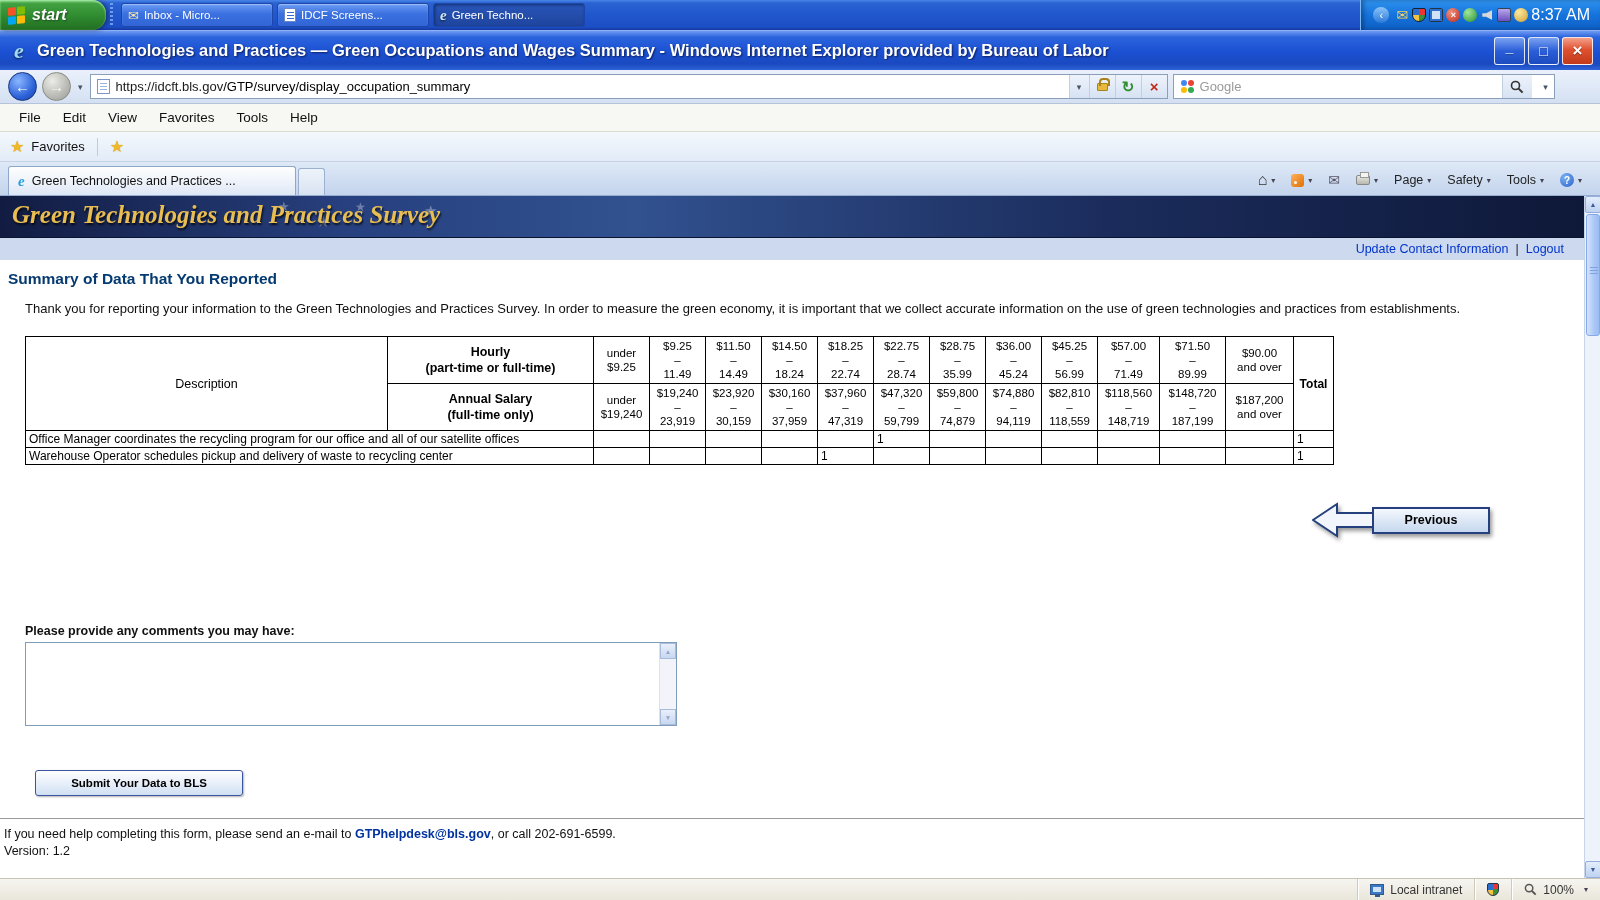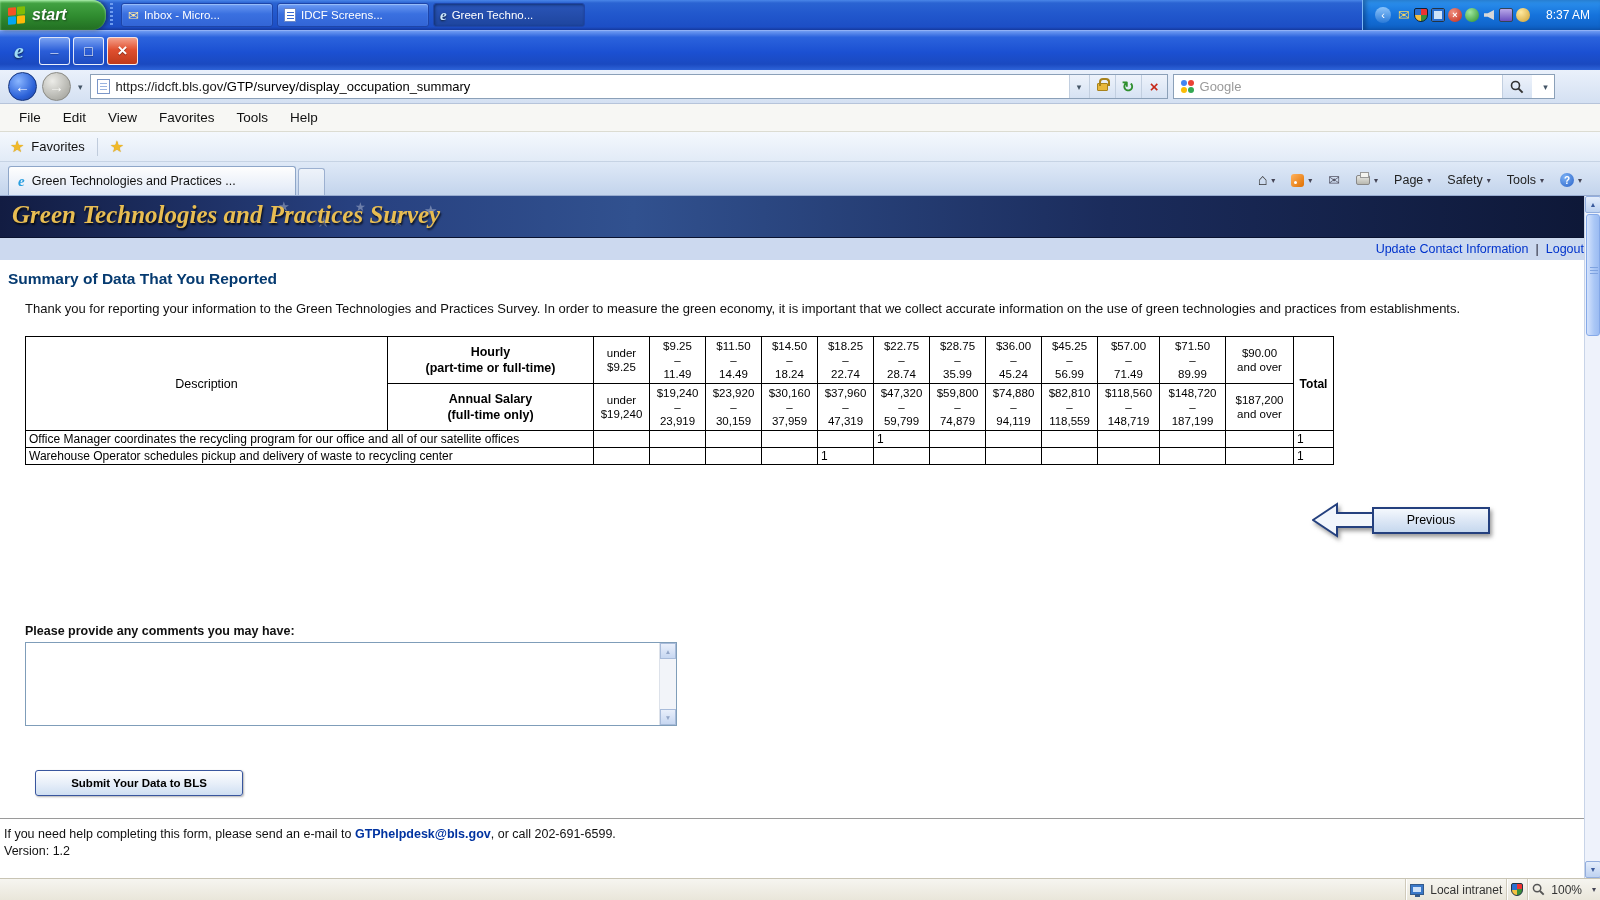--- a/index.html
+++ b/index.html
@@ -34,21 +34,21 @@
   .ti{width:14px;height:14px;border-radius:2px;display:flex;align-items:center;justify-content:center;font-size:10px;cursor:pointer}
   .ti-mail{color:#f5d565;font-size:14px}
   .ti-shield{background:conic-gradient(#e33 0 25%,#3a8f3a 0 50%,#f5c242 0 75%,#2a6fd0 0);border-radius:2px 2px 7px 7px;border:1px solid #123}
   .ti-net{background:#cfe2f8;border:1px solid #234;box-shadow:inset 0 0 0 2px #2a6fd0}
   .ti-vol{background:transparent}
   .ti-vol::before{content:"";display:block;width:10px;height:10px;background:#d8d8d8;clip-path:polygon(0 32%,38% 32%,100% 0,100% 100%,38% 68%,0 68%)}
   .ti-msgr{background:radial-gradient(circle at 35% 30%,#9fe89f,#2a8f2a);border-radius:50%}
   .ti-alert{background:radial-gradient(circle at 35% 30%,#f09080,#c02818);border-radius:50%;color:#fff;font-weight:bold;font-size:9px}
   .ti-gold{background:radial-gradient(circle at 35% 30%,#ffe9a0,#cf9f2f);border-radius:50%}
   .ti-purple{background:linear-gradient(180deg,#b8a8e8,#6a4fc0);border:1px solid #345}
-  .tray-clock{color:#fff;font-size:12px;margin-left:13px;white-space:nowrap}
+  .tray-clock{color:#fff;font-size:16px;margin-left:0;white-space:nowrap}
 
   
   .titlebar{position:absolute;top:30px;left:0;width:1600px;height:40px;display:flex;align-items:center;padding:0 7px;
     background:linear-gradient(180deg,#6f9bf2 0%,#2b63dd 16%,#1b50d2 55%,#1a49c0 85%,#2e63d8 100%);border-top:1px solid #8fb0f6}
   .tb-ie{font-size:22px;width:24px;text-align:center}
   .title-text{color:#fff;font-weight:bold;font-size:16.5px;text-shadow:1px 1px 2px rgba(0,0,30,.65);
     white-space:nowrap;overflow:hidden;flex:1;margin-left:6px}
   .win-ctrls{display:flex;gap:3px;margin-left:8px}
   .wc{width:31px;height:28px;border:1px solid rgba(255,255,255,.85);border-radius:3px;color:#fff;font-weight:bold;
     display:flex;align-items:center;justify-content:center;font-size:14px;cursor:pointer;text-shadow:0 1px 1px rgba(0,0,0,.4)}
@@ -116,21 +116,21 @@
 
   
   .content{position:absolute;top:196px;left:0;width:1584px;height:682px;background:#fff;overflow:hidden}
   .banner{position:relative;height:42px;overflow:hidden;border-bottom:1px solid #0a1330;
     background:linear-gradient(90deg,#121c42 0%,#27407f 22%,#31518f 40%,#1b2c5c 70%,#0e1838 100%)}
   .banner-title{position:absolute;left:12px;top:5px;font-family:"Liberation Serif",serif;font-style:italic;font-weight:bold;
     font-size:25px;color:#e8bd52;text-shadow:1px 2px 2px rgba(0,0,0,.75);z-index:2}
   .banner-star{position:absolute;color:rgba(255,255,255,.33);z-index:1}
   .bs1{left:278px;top:3px;font-size:13px}.bs2{left:316px;top:16px;font-size:16px}.bs3{left:355px;top:4px;font-size:12px}
   .bs4{left:392px;top:18px;font-size:13px}.bs5{left:424px;top:6px;font-size:15px}
-  .linkbar{height:22px;background:#ccd9ef;display:flex;align-items:center;justify-content:flex-end;padding-right:0;font-size:12.5px;gap:7px}
+  .linkbar{height:22px;background:#ccd9ef;display:flex;align-items:center;justify-content:flex-end;padding-right:20px;font-size:12.5px;gap:7px}
   .hlink{color:#0033cc;cursor:pointer}
   .lb-sep{color:#223}
   .page-heading{position:absolute;top:74px;left:8px;font-size:15.5px;font-weight:bold;color:#053a70}
   .intro{position:absolute;top:104px;left:25px;width:1475px;font-size:13px;color:#101010;line-height:1.35}
 
   
   .wage-table{position:absolute;top:140px;left:25px;border-collapse:collapse;table-layout:fixed;color:#000;background:#fff}
   .wage-table td,.wage-table th{border:1px solid #000;vertical-align:middle}
   .h-row1{height:47px}.h-row2{height:46px}
   .desc-h{font-weight:normal;text-align:center;font-size:12.5px}
@@ -138,21 +138,21 @@
   .band{text-align:center;white-space:pre-line;font-size:11.5px;line-height:1.22;padding:2px 1px;font-weight:normal}
   .total-h{font-weight:bold;font-size:12px;text-align:center;padding:0 2px}
   .wage-table .desc{font-size:12px;padding:1px 3px;white-space:nowrap;overflow:hidden;text-align:left;font-weight:normal}
   .wage-table .val{font-size:12px;padding:1px 3px;text-align:left;font-weight:normal}
   .wage-table tbody tr{height:17px}
 
   
   .previous-wrap{position:absolute;top:305px;right:94px;display:flex;align-items:center;cursor:pointer;
     filter:drop-shadow(2px 3px 2px rgba(70,70,70,.55))}
   .prev-box{width:118px;height:27px;background:linear-gradient(180deg,#f4f8fd,#d8e4f4 60%,#c6d8ee);border:2px solid #24407e;
-    display:flex;align-items:center;justify-content:center;font-weight:normal;font-size:12.5px;color:#000;margin-left:-2px}
+    display:flex;align-items:center;justify-content:center;font-weight:bold;font-size:12.5px;color:#000;margin-left:-2px}
 
   
   .comments-label{position:absolute;top:428px;left:25px;font-weight:bold;font-size:12.5px;color:#111}
   .comments-wrap{position:absolute;top:446px;left:25px;width:652px;height:84px;border:1px solid #7f9db9;background:#fff;display:flex}
   .comments-wrap textarea{flex:1;border:none;outline:none;resize:none;font:13px "Liberation Sans",sans-serif;padding:3px 5px;overflow:hidden}
   .ta-scroll{width:17px;background:#f2f4f9;border-left:1px solid #dde2ea;display:flex;flex-direction:column;justify-content:space-between}
   .ta-btn{height:16px;background:linear-gradient(180deg,#e9effb,#c7d7f1);border:1px solid #a8bbda;display:flex;align-items:center;
     justify-content:center;font-size:6.5px;color:#93a6c8;cursor:pointer}
 
   .instruction{position:absolute;top:545px;left:25px;font-size:13px;font-weight:bold;color:#111}
@@ -172,21 +172,21 @@
   .sb-up{top:0}.sb-down{bottom:0}
   .scroll-thumb{position:absolute;top:18px;left:1px;width:14px;height:122px;border-radius:3px;cursor:grab;
     background:linear-gradient(90deg,#d5e3fc,#aac7f6 60%,#9cbcf2);border:1px solid #85a9e8}
   .scroll-thumb::after{content:"";position:absolute;left:3px;top:52px;width:8px;height:9px;
     background:repeating-linear-gradient(180deg,#7fa3e0 0 1px,transparent 1px 3px)}
 
   
   .statusbar{position:absolute;bottom:0;left:0;width:1600px;height:22px;display:flex;align-items:center;font-size:12px;color:#333;
     background:linear-gradient(180deg,#f6f5f0,#e9e6da);border-top:1px solid #c8c4b4}
   .sb-main{flex:1;height:100%}
-  .sb-panel{display:flex;align-items:center;gap:6px;padding:0 4px;height:100%;border-left:1px solid #cfcabb;box-shadow:inset 1px 0 0 #fff}
+  .sb-panel{display:flex;align-items:center;gap:6px;padding:0 12px;height:100%;border-left:1px solid #cfcabb;box-shadow:inset 1px 0 0 #fff}
   .mon-ico{width:14px;height:11px;background:#cfe2f8;border:1px solid #345a8a;box-shadow:inset 0 0 0 2px #3a78c8;position:relative}
   .mon-ico::after{content:"";position:absolute;left:4px;bottom:-3px;width:5px;height:2px;background:#345a8a}
   .shield-sm{width:12px;height:13px;background:conic-gradient(#e33 0 25%,#3a8f3a 0 50%,#f5c242 0 75%,#2a6fd0 0);
     border-radius:2px 2px 6px 6px;border:1px solid #234}
   .zoom-dd{font-size:8px;color:#445;margin-left:4px}
 </style>
 </head>
 <body>
 
 <div class="taskbar">
@@ -221,20 +221,21 @@
     <span class="ti ti-msgr"></span>
     <span class="ti ti-vol"></span>
     <span class="ti ti-purple"></span>
     <span class="ti ti-gold"></span>
     <span class="tray-clock">8:37 AM</span>
   </div>
 </div>
 
 <div class="titlebar">
   <span class="ie-e tb-ie">e</span>
+  <span class="title-text">Green Technologies and Practices — Green Occupations and Wages Summary - Windows Internet Explorer provided by Bureau of Labor</span>
   <div class="win-ctrls">
     <div class="wc minb">
         <span>_</span>
       </div>
     <div class="wc maxb">
         <span>□</span>
       </div>
     <div class="wc closeb">
         <span>×</span>
       </div>

